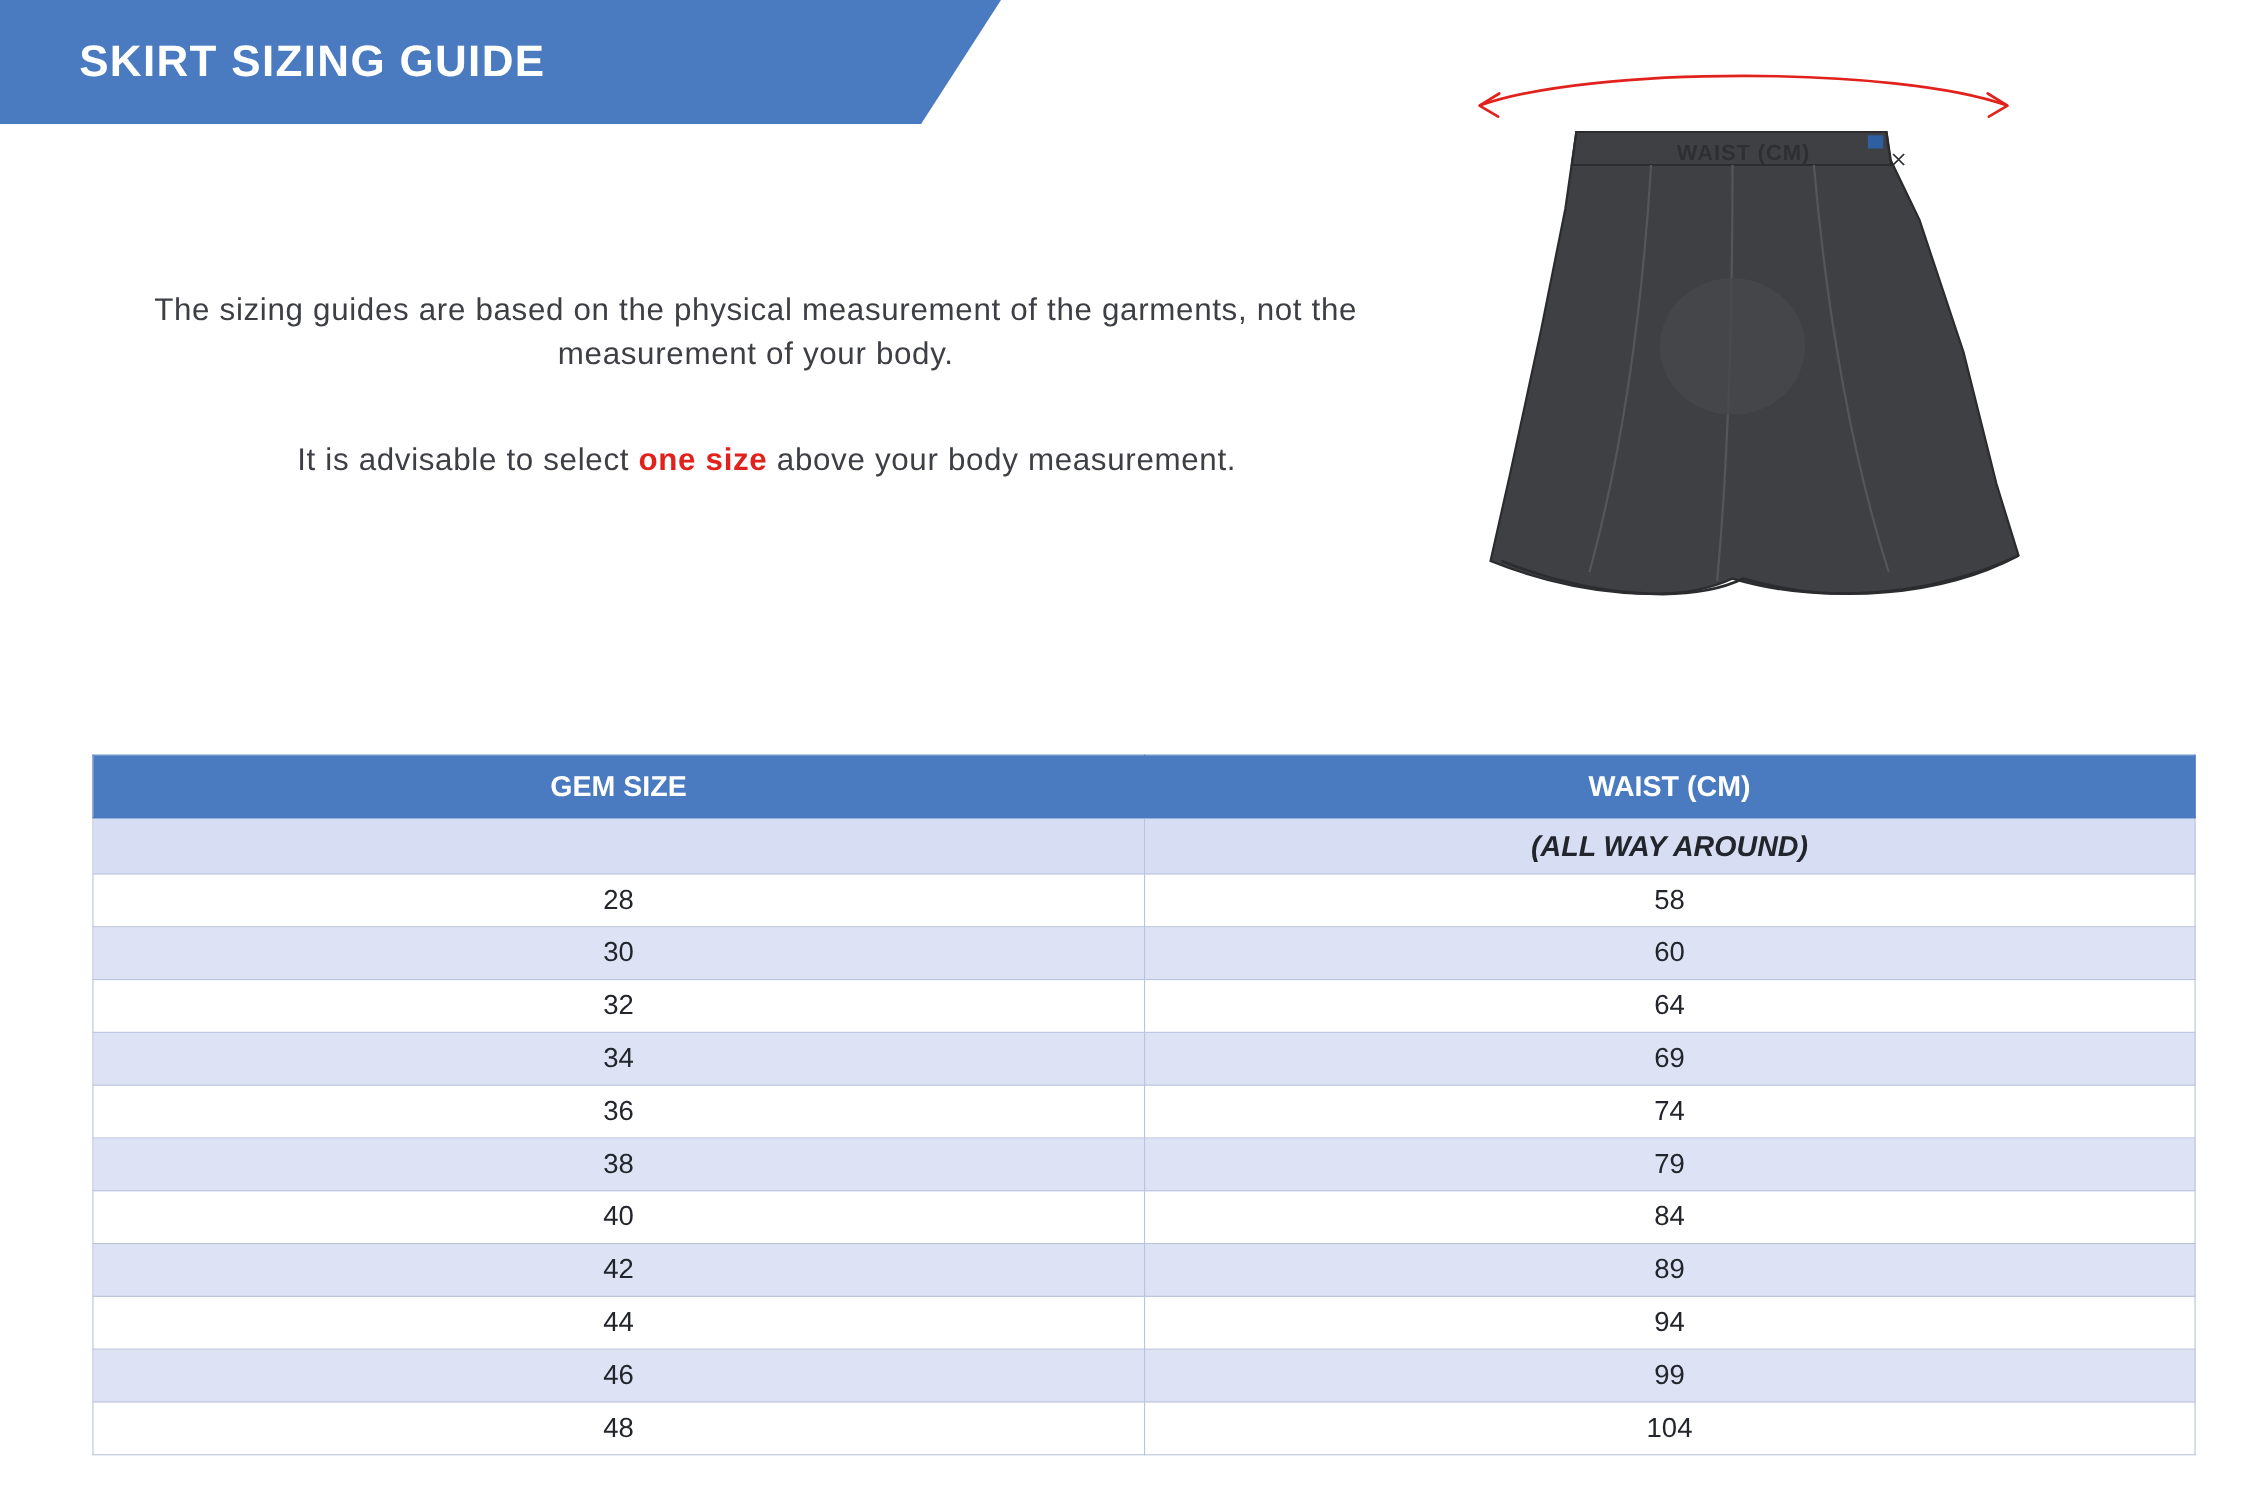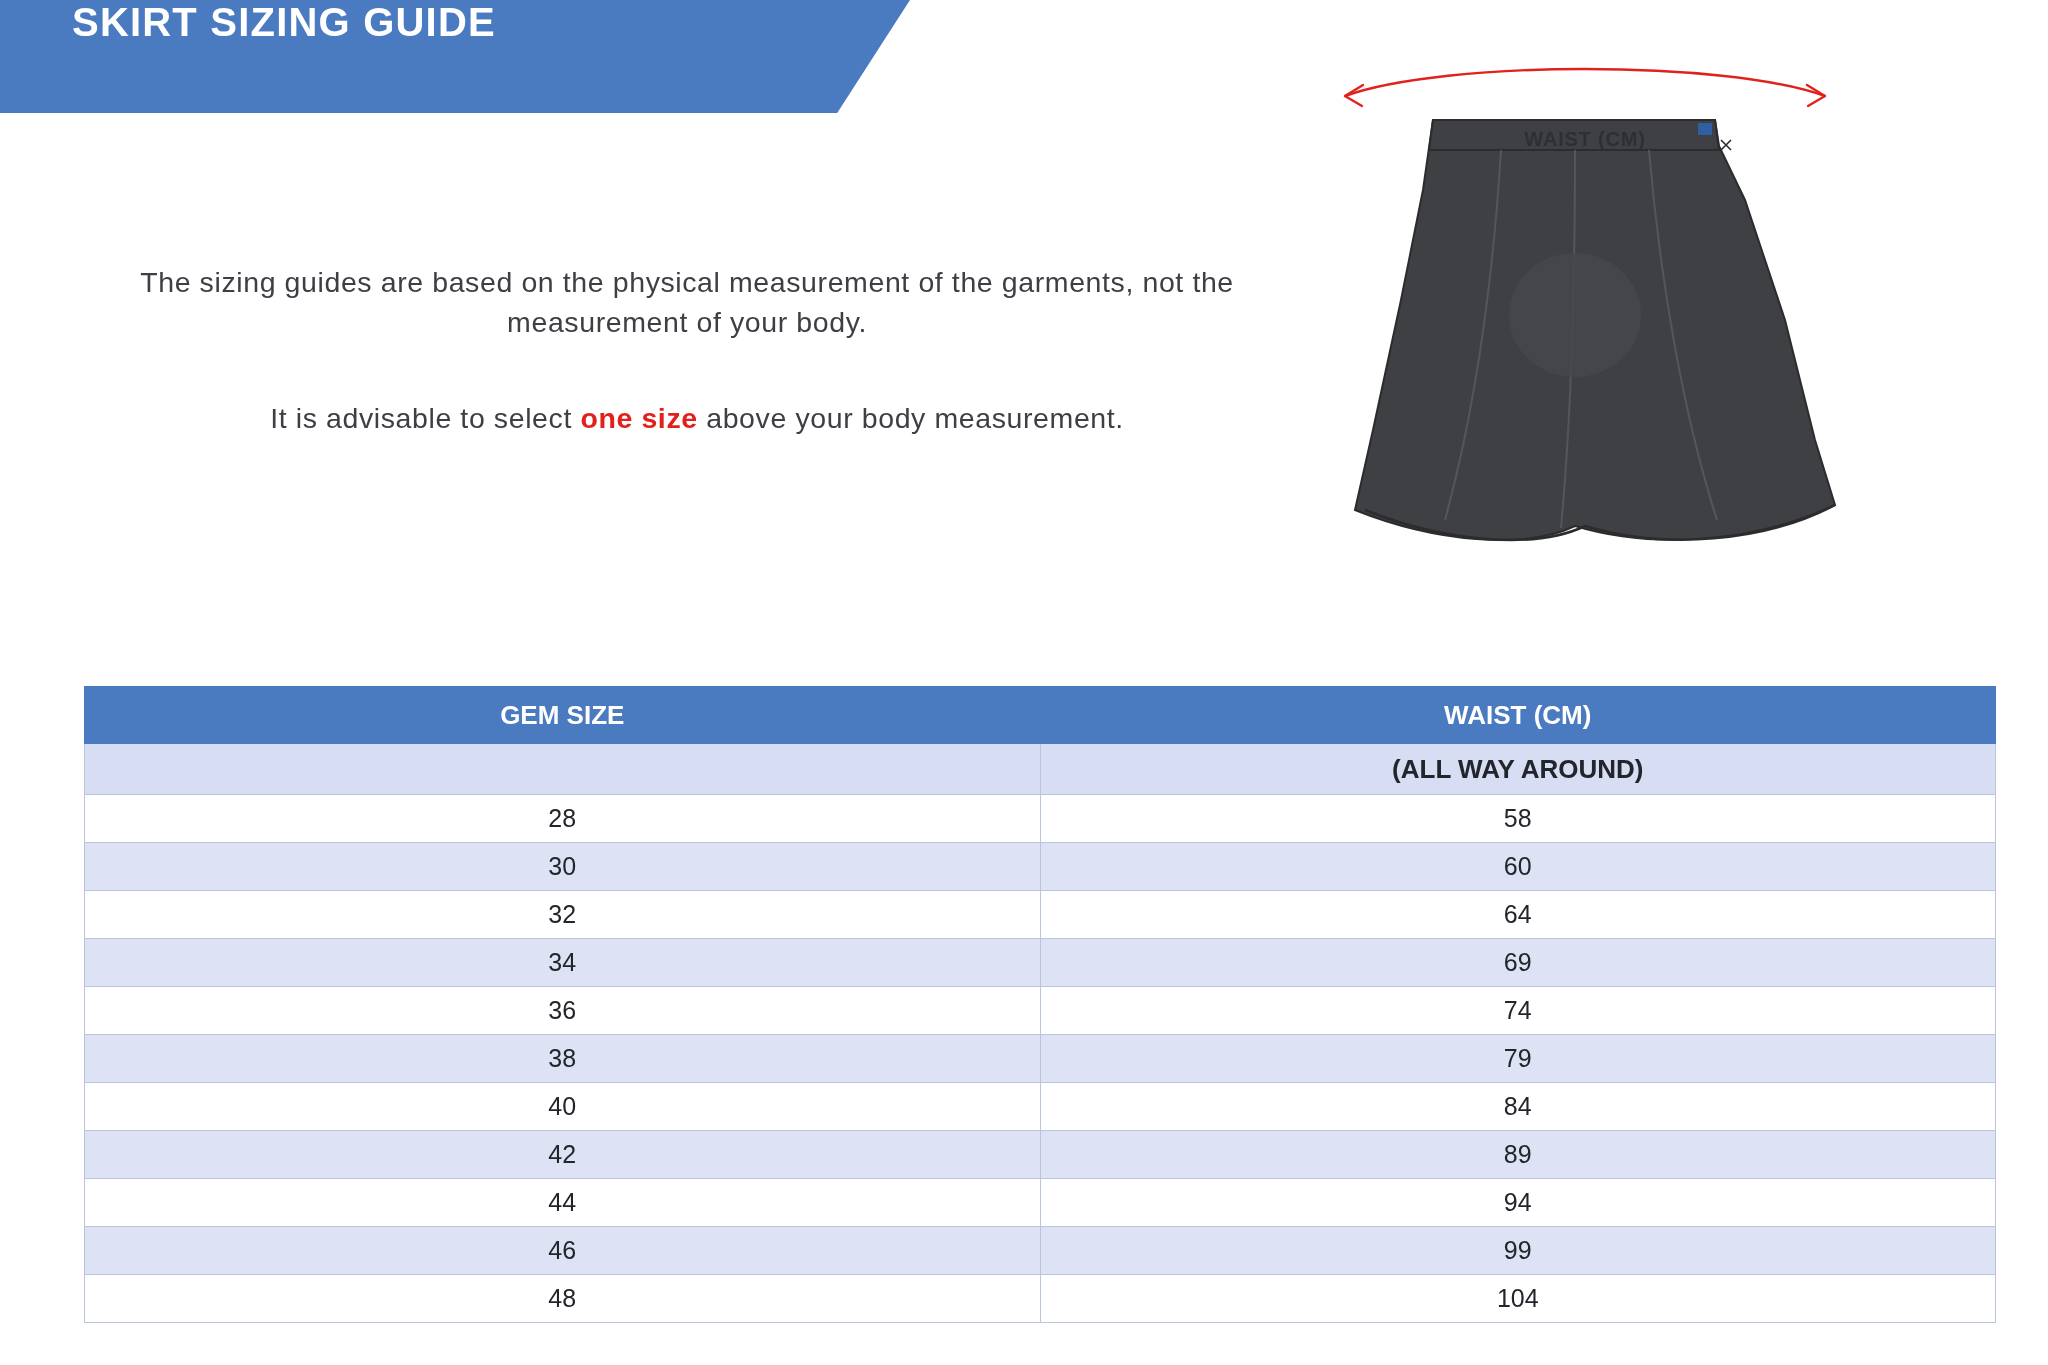--- a/index.html
+++ b/index.html
@@ -18,21 +18,21 @@
   
   .header-banner {
     position: absolute;
     top: 0;
     left: 0;
     width: 910px;
     height: 113px;
     background: #4a7ac0;
     clip-path: polygon(0 0, 100% 0, 92% 100%, 0 100%);
     display: flex;
-    align-items: flex-start;
+    align-items: center;
   }
   .header-title {
     color: #ffffff;
     font-size: 40px;
     font-weight: bold;
     letter-spacing: 1.2px;
     padding-left: 72px;
   }
 
   
@@ -103,20 +103,21 @@
     font-size: 26px;
     height: 56px;
     border: 1px solid #4a7ac0;
   }
   .subhead td {
     background: #d7ddf2;
     font-weight: bold;
     font-size: 26px;
     height: 50px;
     border-color: #b9c4de;
+    font-style: italic;
   }
   .row-odd td {
     background: #ffffff;
   }
   .row-even td {
     background: #dde2f4;
   }
 </style>
 </head>
 <body>

